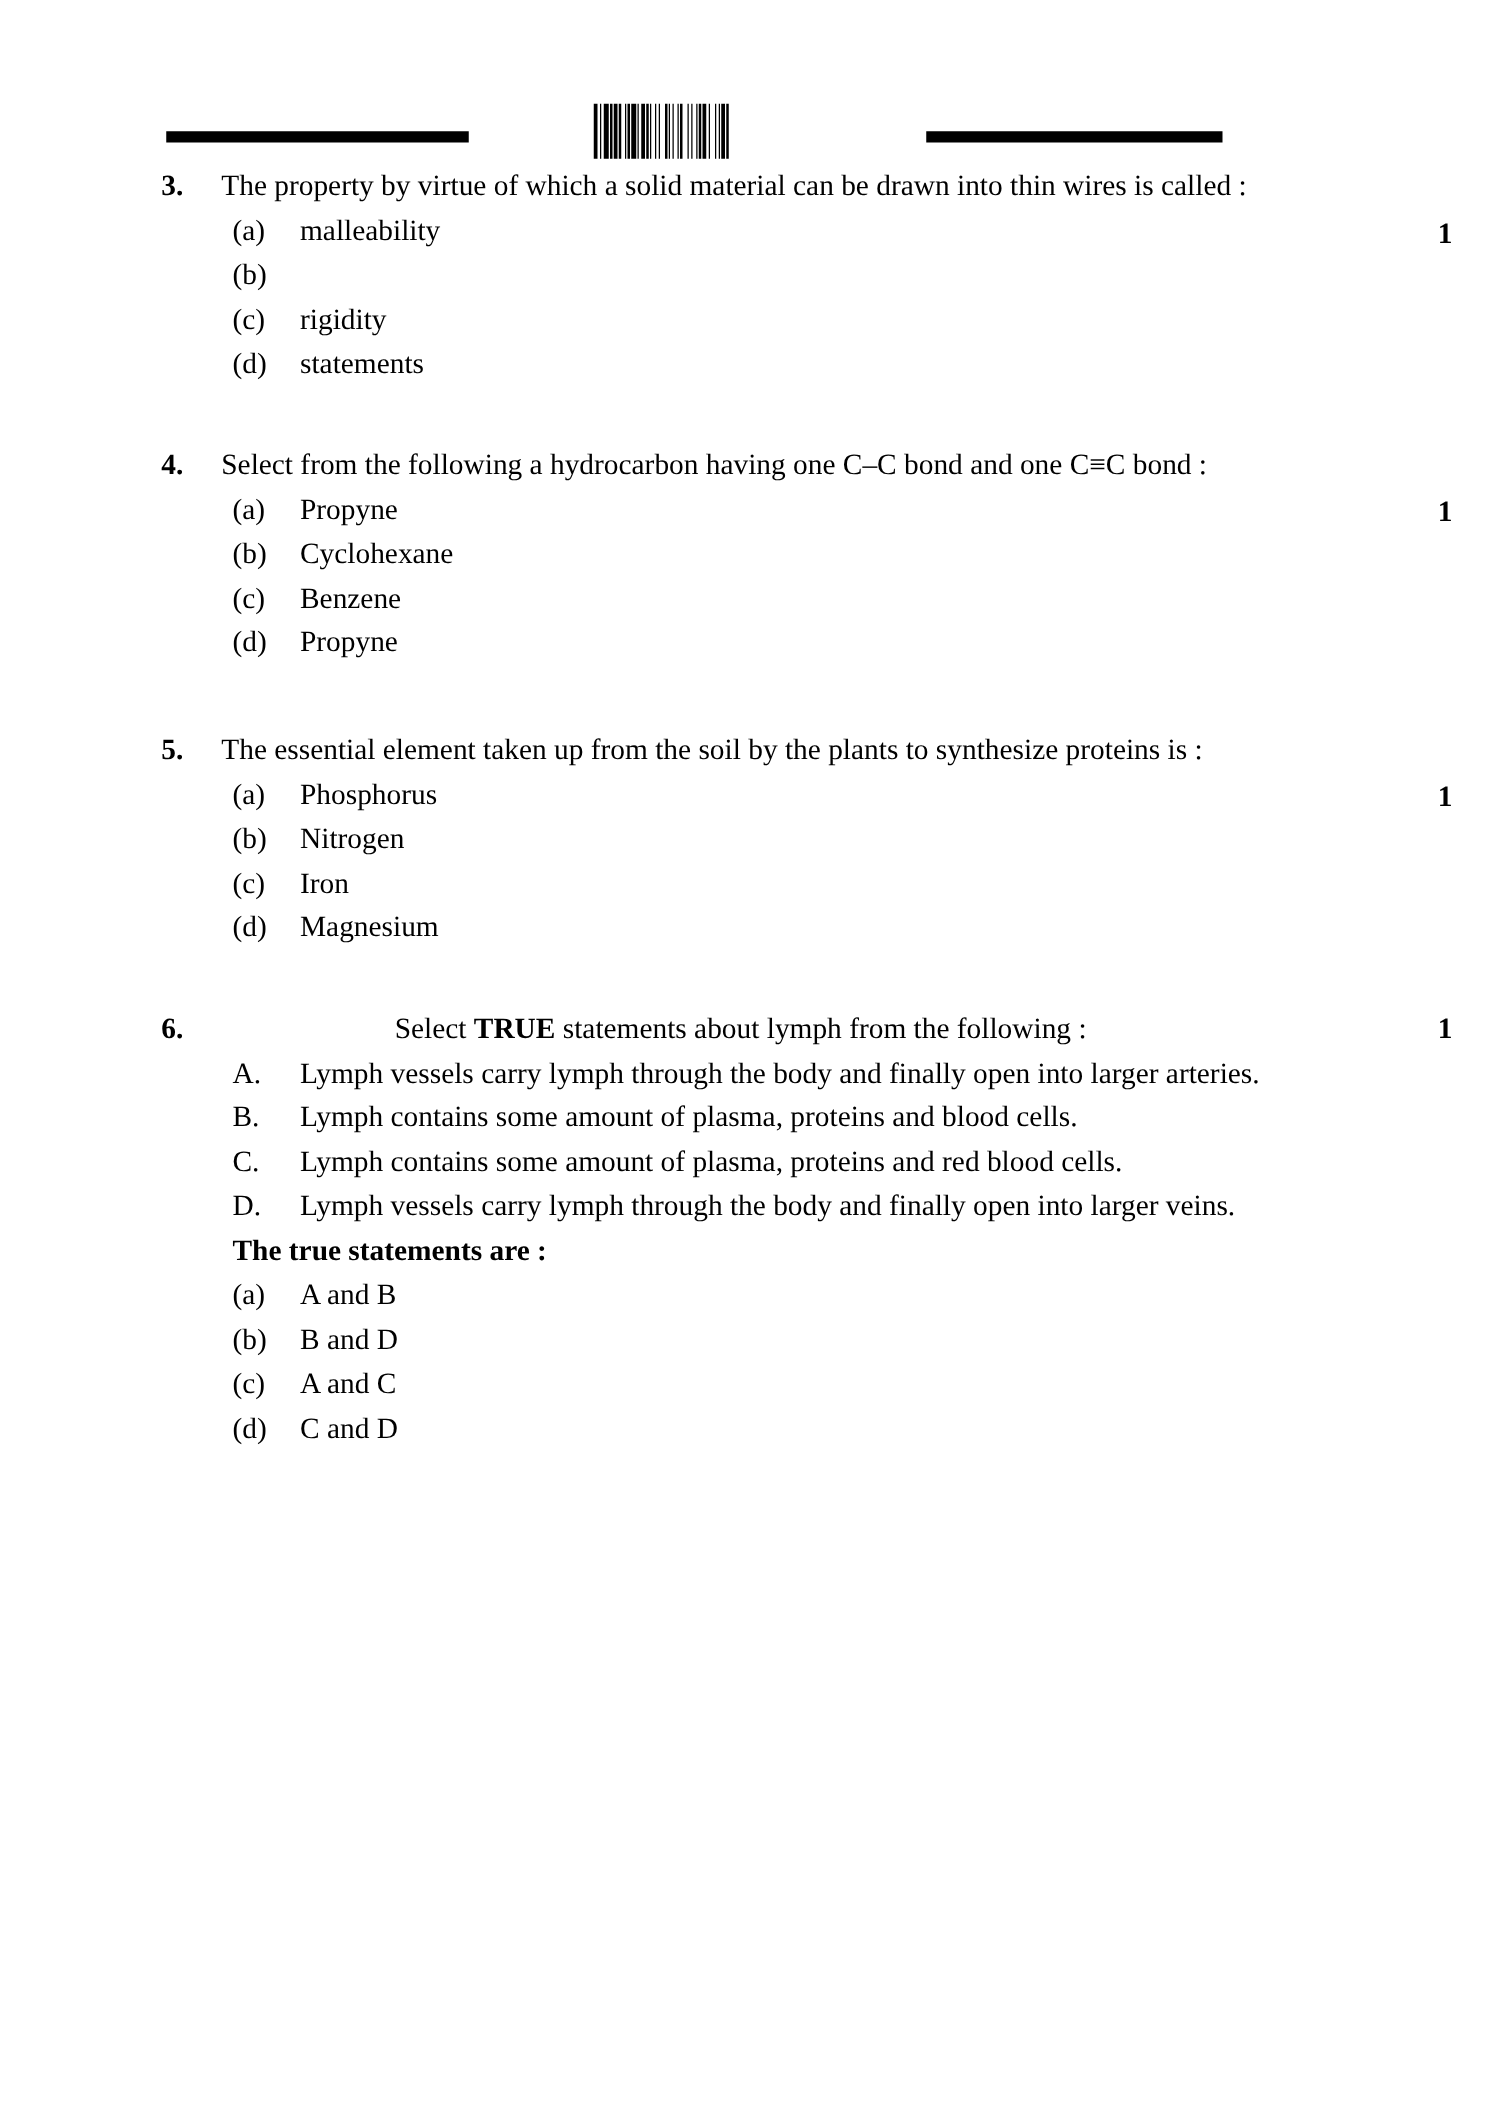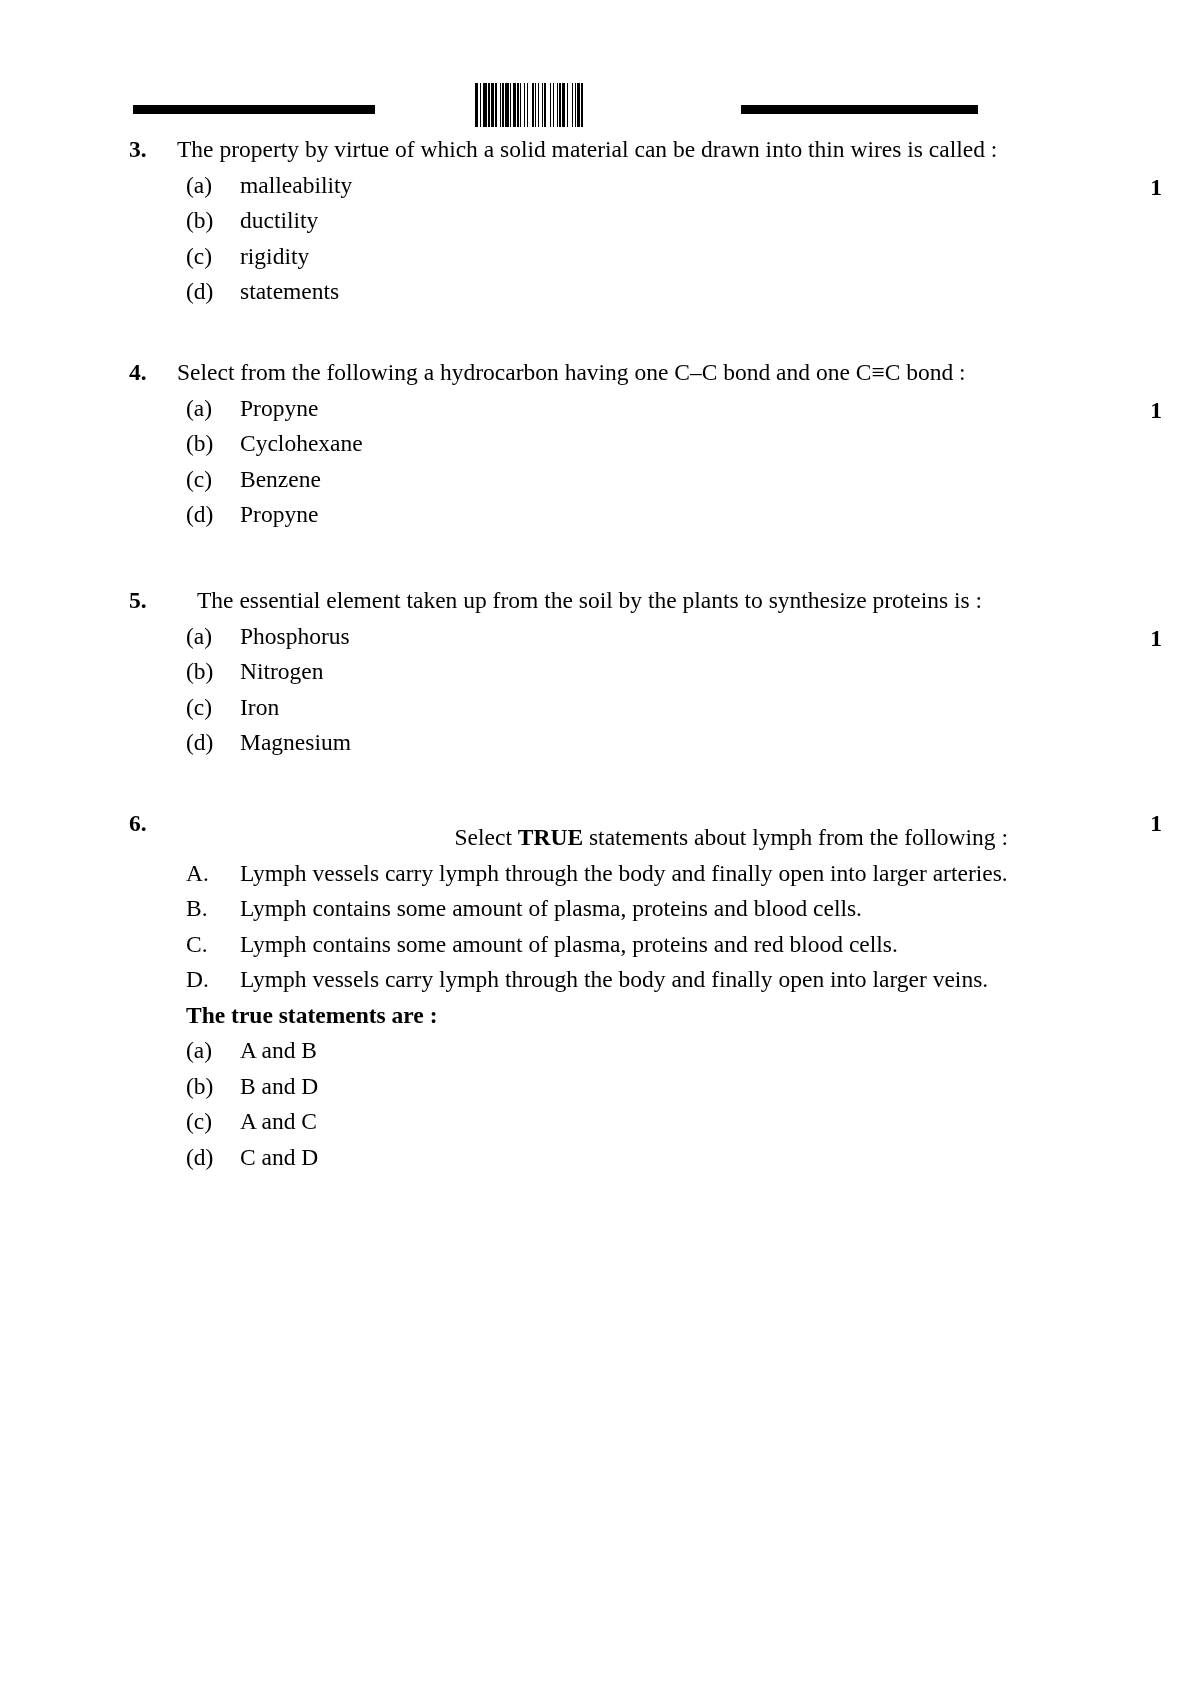--- a/index.html
+++ b/index.html
@@ -79,21 +79,21 @@
     text-align: left;
   }
   .qtext {
     flex: 1 1 auto;
     font-size: 23.5px;
     line-height: 35.5px;
     text-align: justify;
     text-justify: inter-word;
     padding-right: 0px;
   }
-  .qtext.nojust { text-align: right; margin-top: 14px; }
+  .qtext.nojust { text-align: center; }
   .marks {
     position: absolute;
     right: 28px;
     font-weight: bold;
     font-size: 23.5px;
     line-height: 35.5px;
   }
 
   
   .opt {
@@ -262,21 +262,20 @@
       <div class="qtext" style="padding-right:119px;">The property by virtue of which a solid material can be drawn into thin wires is called :</div>
     </div>
     <div class="marks" style="top: 38px;">1</div>
 
     <div class="opt">
       <span class="lab">(a)</span>
       <span class="val">malleability</span>
     </div>
     <div class="opt">
       <span class="lab">(b)</span>
-      <span class="val">ductility</span>
     </div>
     <div class="opt">
       <span class="lab">(c)</span>
       <span class="val">rigidity</span>
     </div>
     <div class="opt">
       <span class="lab">(d)</span>
       <span class="val">statements</span>
     </div>
   </div>
@@ -302,21 +301,21 @@
     </div>
     <div class="opt">
       <span class="lab">(d)</span>
       <span class="val">Propyne</span>
     </div>
   </div>
 
   <div class="qblock" style="top:583px;">
     <div class="qrow">
       <div class="qnum">5.</div>
-      <div class="qtext" style="padding-right:80px;margin-left:20px;">The essential element taken up from the soil by the plants to synthesize proteins is :</div>
+      <div class="qtext" style="padding-right:80px;">The essential element taken up from the soil by the plants to synthesize proteins is :</div>
     </div>
     <div class="marks" style="top: 38px;">1</div>
 
     <div class="opt">
       <span class="lab">(a)</span>
       <span class="val">Phosphorus</span>
     </div>
     <div class="opt">
       <span class="lab">(b)</span>
       <span class="val">Nitrogen</span>

